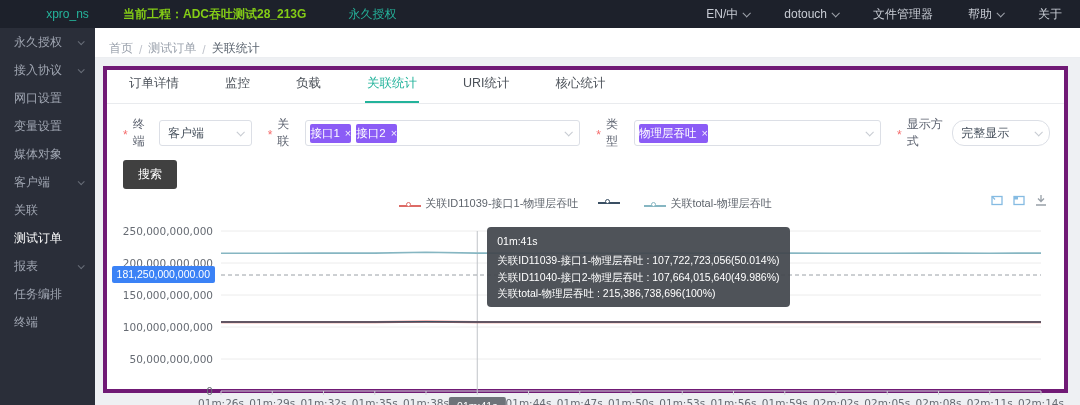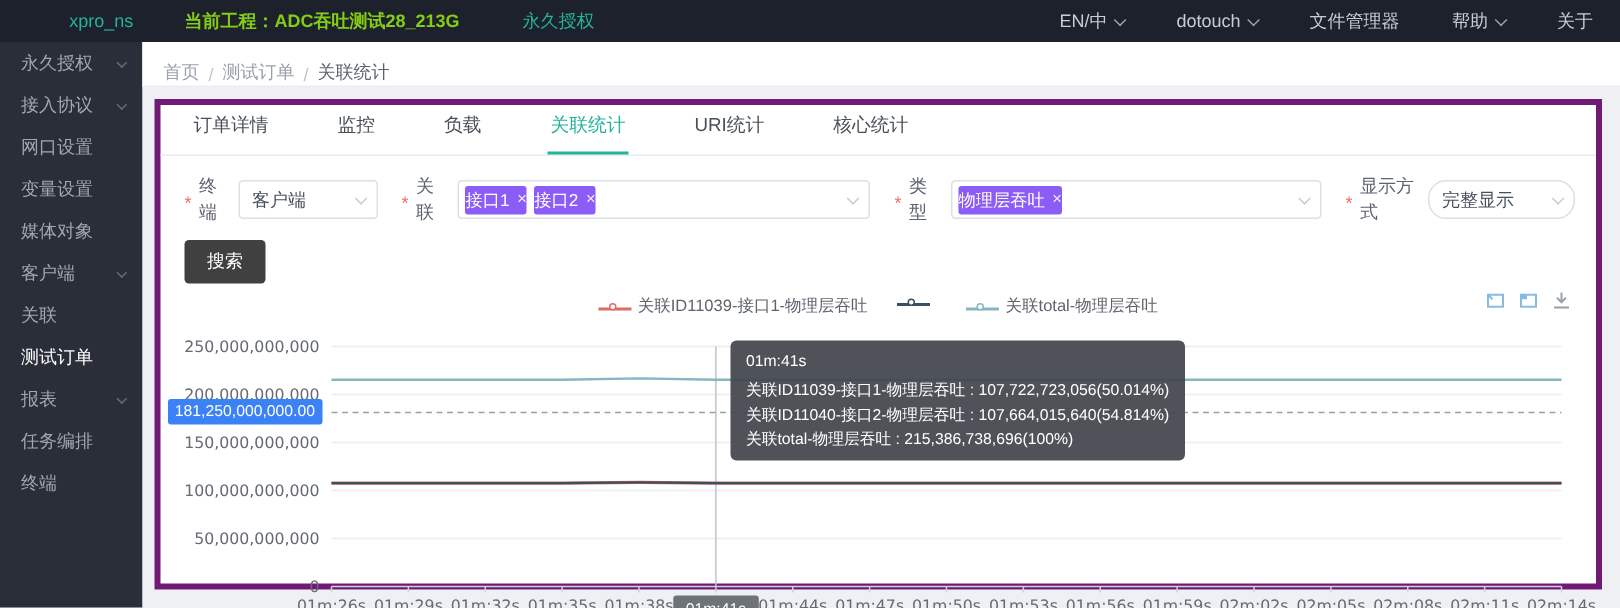--- a/index.html
+++ b/index.html
@@ -303,18 +303,18 @@
             <text x="868.75" y="188" class="xtick" text-anchor="middle">02m:11s</text>
             <line x1="920" y1="172" x2="920" y2="176" stroke="#cfd3d8"></line>
             <text x="920" y="188" class="xtick" text-anchor="middle">02m:14s</text>
             <line x1="100" y1="56" x2="920" y2="56" stroke="#9aa0a6" stroke-dasharray="4 3"></line>
             <polyline points="100.0,103.07 151.3,103.08 202.5,103.07 253.8,103.05 305.0,102.59 356.3,103.06 407.5,103.07 458.8,103.06 510.0,103.08 561.3,103.07 612.5,103.07 663.8,103.07 715.0,103.07 766.3,103.08 817.5,103.07 868.8,103.07 920.0,103.07" fill="none" stroke="#dd6b66" stroke-width="2.2"></polyline>
             <polyline points="100.0,103.10 151.3,103.11 202.5,103.10 253.8,103.09 305.0,102.66 356.3,103.10 407.5,103.10 458.8,103.10 510.0,103.11 561.3,103.10 612.5,103.10 663.8,103.10 715.0,103.10 766.3,103.11 817.5,103.10 868.8,103.10 920.0,103.10" fill="none" stroke="#3a4f63" stroke-width="1.5"></polyline>
             <polyline points="100.0,34.18 151.3,34.19 202.5,34.16 253.8,34.14 305.0,33.25 356.3,34.15 407.5,34.18 458.8,34.16 510.0,34.19 561.3,34.16 612.5,34.18 663.8,34.16 715.0,34.18 766.3,34.19 817.5,34.16 868.8,34.18 920.0,34.16" fill="none" stroke="#86b6c2" stroke-width="1.6"></polyline>
           </svg><div class="axis-badge ybadge" style="top: 47px; right: 851px;">181,250,000,000.00</div><div class="axis-badge xbadge" style="left: 356.25px; top: 178px;">01m:41s</div><div class="tooltip" style="left: 366.25px; top: 8px;">
             <div class="tt-title">01m:41s</div>
             <div>关联ID11039-接口1-物理层吞吐 : 107,722,723,056(50.014%)</div>
-            <div>关联ID11040-接口2-物理层吞吐 : 107,664,015,640(54.814%)</div>
+            <div>关联ID11040-接口2-物理层吞吐 : 107,664,015,640(49.986%)</div>
             <div>关联total-物理层吞吐 : 215,386,738,696(100%)</div>
           </div></div>
     </div>
   </section>
 </main>
 
 </body></html>

